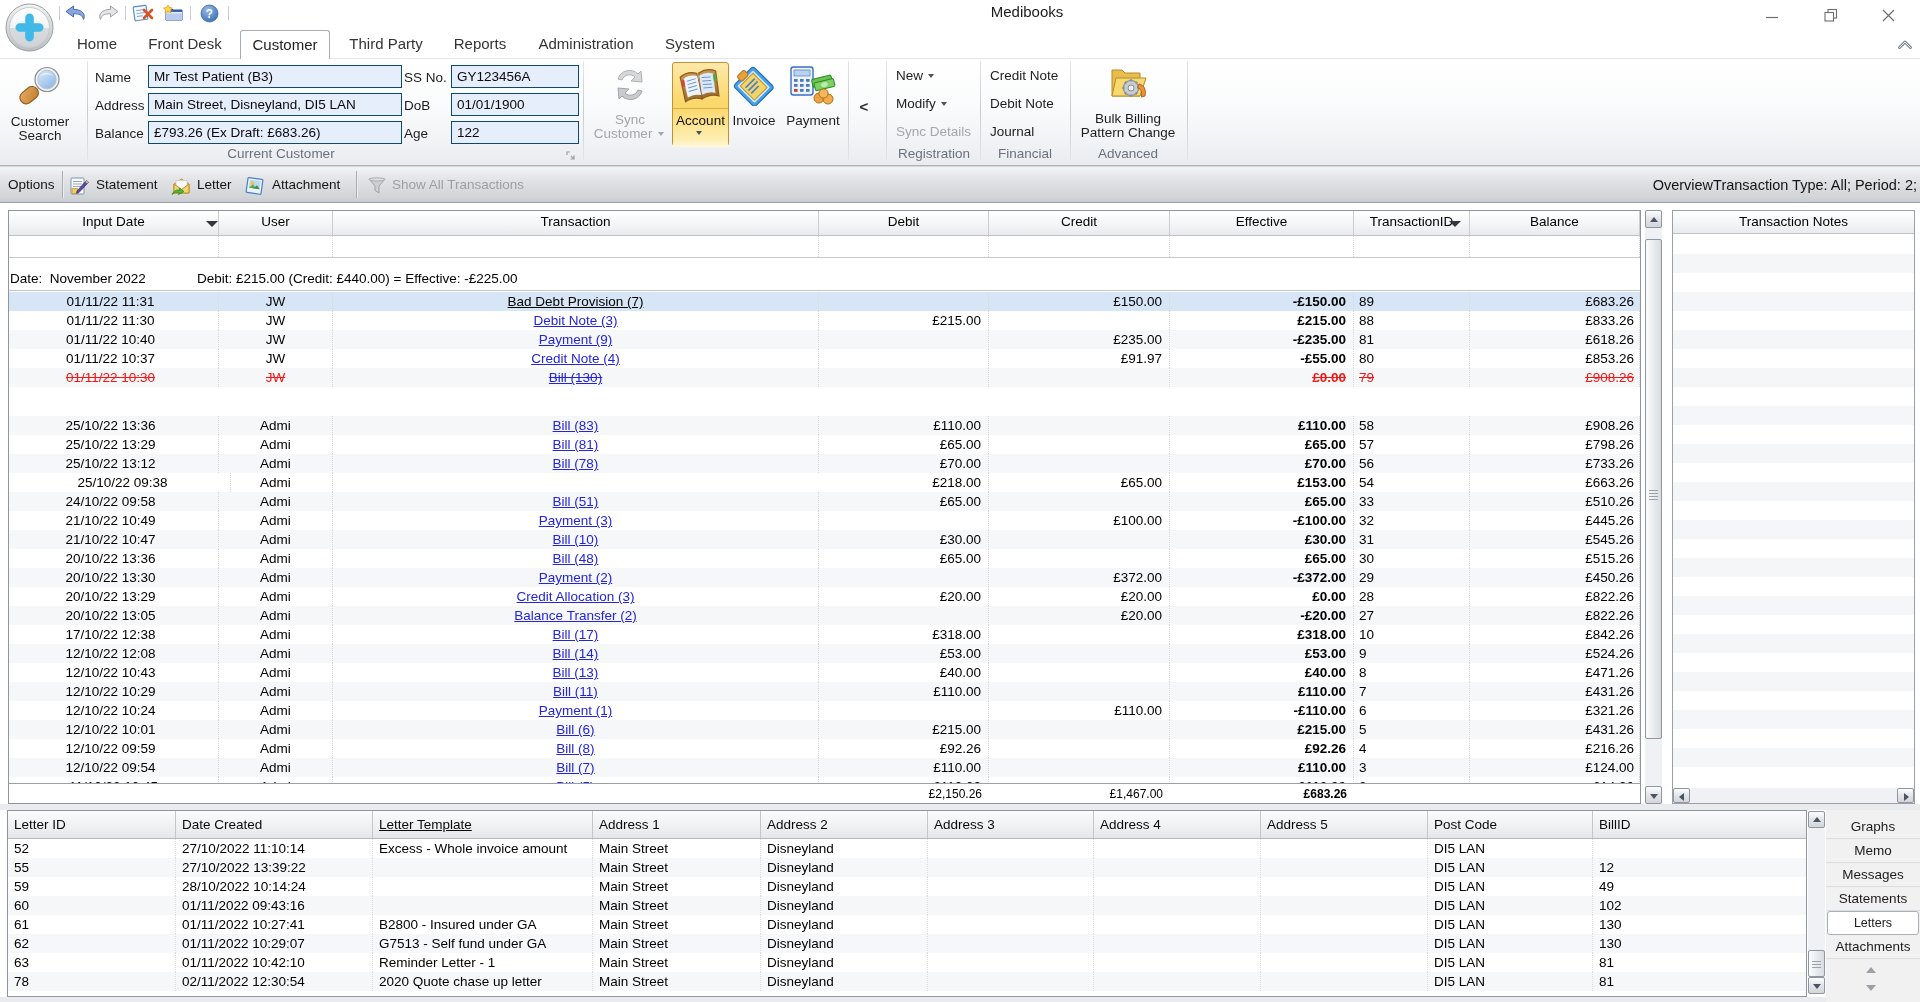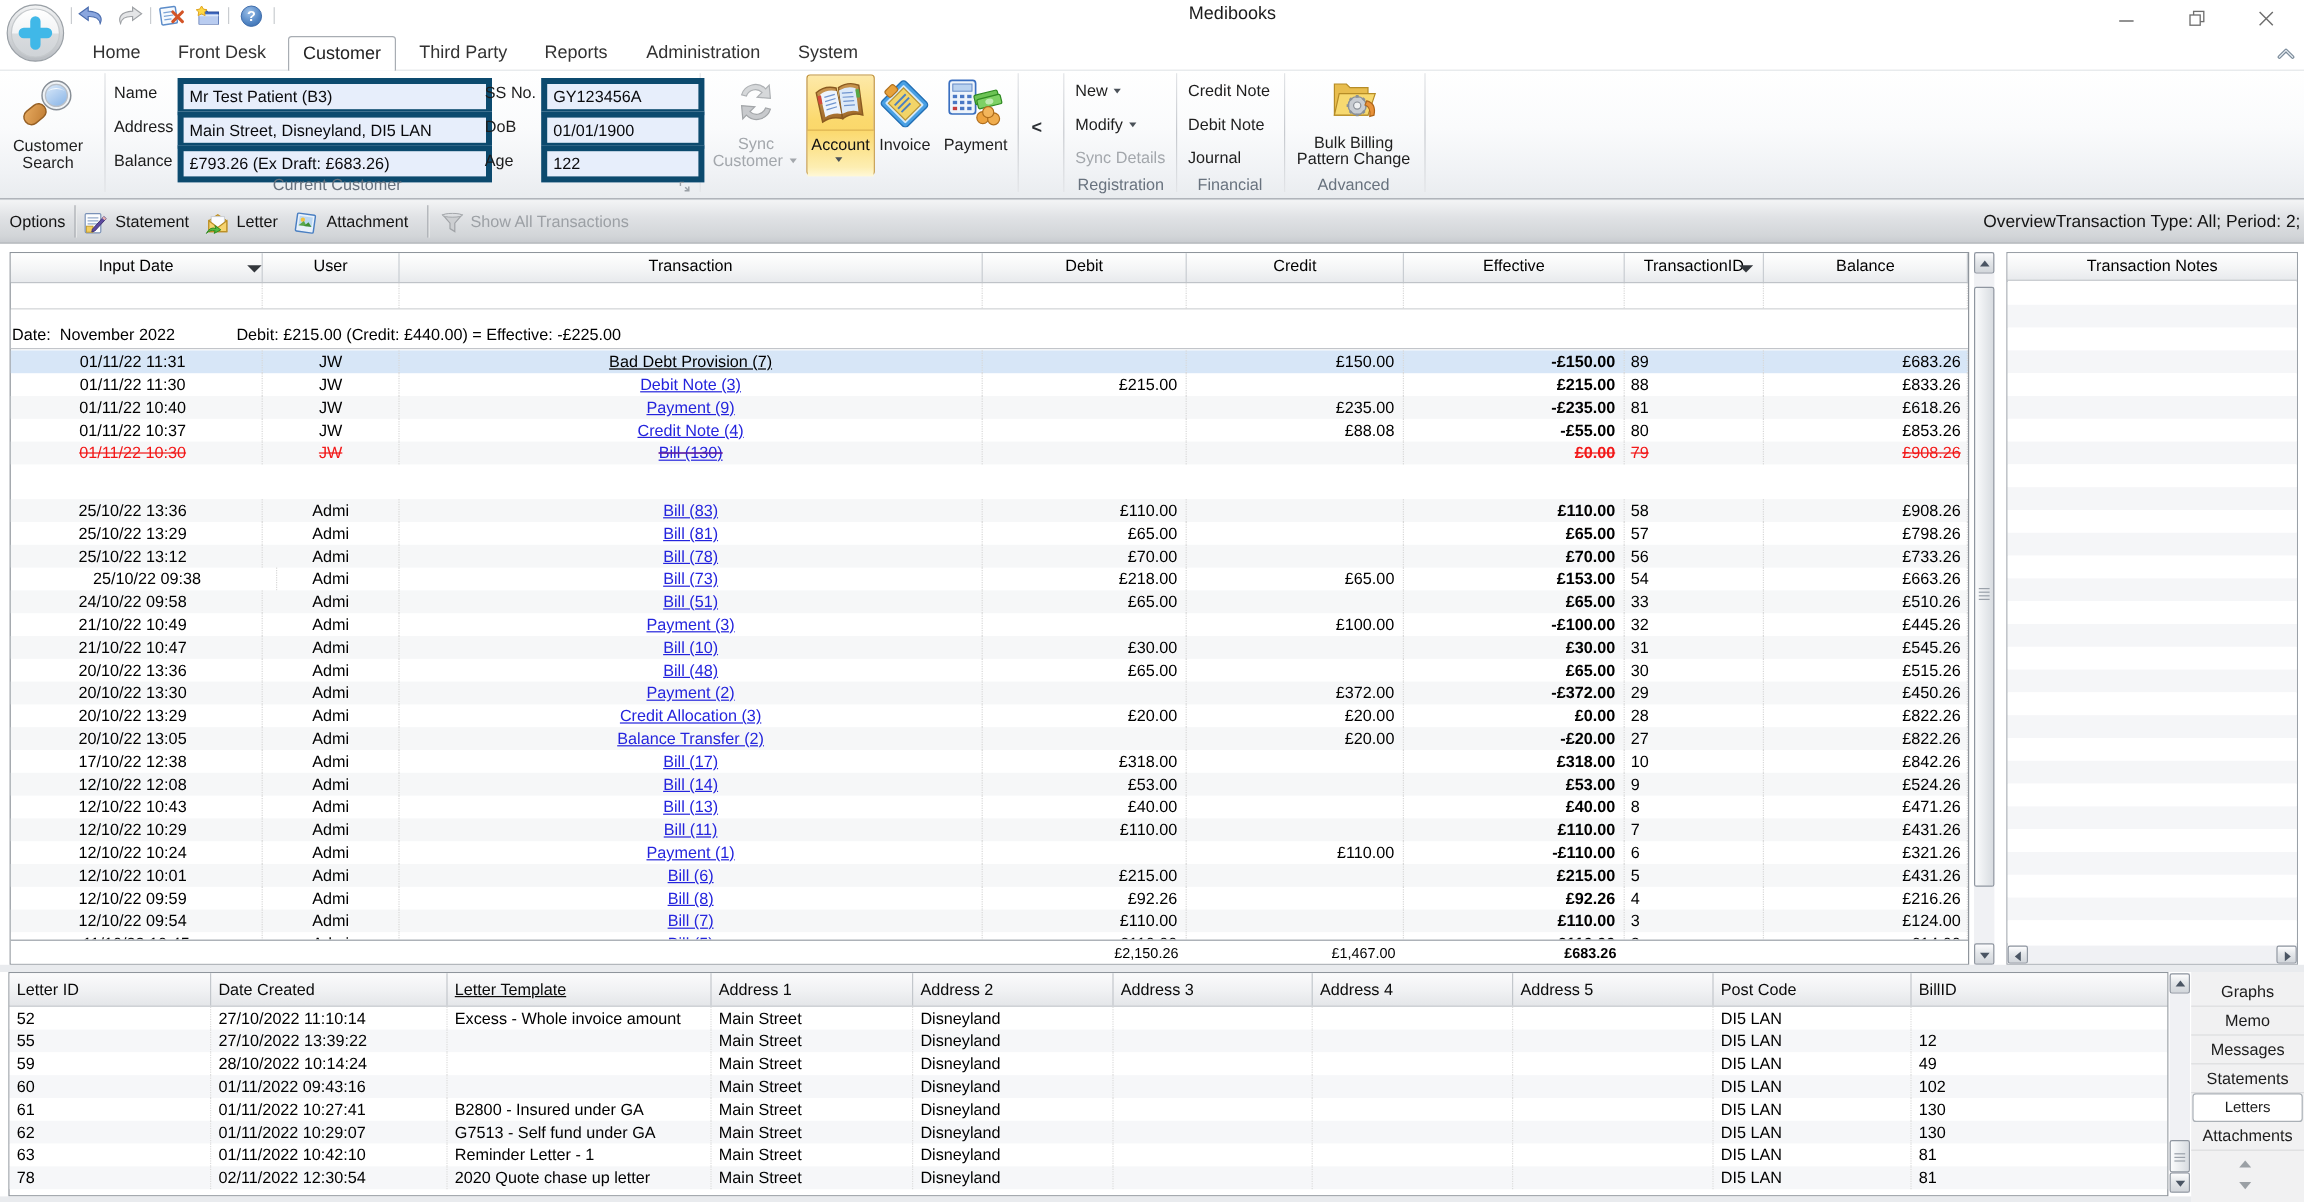--- a/index.html
+++ b/index.html
@@ -11,21 +11,21 @@
 .qsep{top:6px;width:1px;height:14px;background:#c9ccd0;}
 #tabrow{left:0;top:27px;width:1920px;height:31px;background:#fff;}
 .tab{top:35px;height:22px;font-size:15px;color:#333;white-space:nowrap;text-align:center;}
 #seltab{left:240px;top:30px;width:88px;height:28px;background:#fff;border:1px solid #a8adb3;border-bottom:none;
  border-radius:3px 3px 0 0;z-index:5;text-align:center;line-height:27px;font-size:15px;color:#222;}
 
 #ribbon{left:0;top:58px;width:1920px;height:108px;background:linear-gradient(#ffffff,#fafbfc 45%,#f0f2f5 80%,#e9ecef);
  border-top:1px solid #e3e6e9;border-bottom:1px solid #b0b4ba;box-shadow:0 1px 0 #d4d7db;box-sizing:border-box;}
 .rsep{top:4px;width:1px;height:99px;background:linear-gradient(#e3e5e8,#c7cacf 50%,#e3e5e8);}
 .rlabel{font-size:13.5px;color:#1c1c1c;}
-.rfield{height:21px;background:#e7eefb;border:5px solid #0c4a6e;font-size:13.5px;color:#09090c;
+.rfield{height:21px;background:#e7eefb;border:1px solid #0c4a6e;font-size:13.5px;color:#09090c;
  line-height:21px;padding-left:5px;}
 .rgrouplbl{top:146px;font-size:13.5px;color:#68727e;text-align:center;}
 .rbtnlbl{font-size:13.5px;color:#1e1e1e;text-align:center;}
 .gray{color:#a3a7ac;}
 .dn{width:0;height:0;border-left:3.5px solid transparent;border-right:3.5px solid transparent;border-top:4px solid #4a5158;}
 
 #toolbar{left:0;top:167px;width:1920px;height:36px;background:linear-gradient(#f3f4f5,#e0e2e5 40%,#d2d5d8 85%,#c9ccd0);
  border-bottom:1px solid #9ea2a7;box-sizing:border-box;}
 .tbsep{top:171px;width:1px;height:27px;background:#aaadb2;box-shadow:1px 0 0 #eceded;}
 .tbtxt{top:177px;font-size:13.5px;color:#141414;}
@@ -382,21 +382,21 @@
 <div class="abs cell" style="left:980px;width:181px;text-align:right;padding-right:7px;"><span style="white-space:nowrap;">£235.00</span></div>
 <div class="abs cell" style="left:1161px;width:184px;text-align:right;padding-right:7px;"><span style="white-space:nowrap;"><b>-£235.00</b></span></div>
 <div class="abs cell" style="left:1345px;width:116px;text-align:left;padding-left:5px;"><span style="white-space:nowrap;">81</span></div>
 <div class="abs cell" style="left:1461px;width:170px;text-align:right;padding-right:5px;"><span style="white-space:nowrap;">£618.26</span></div>
 </div>
 <div class="abs row" style="top:138px;">
 <div class="abs cell" style="left:0px;width:210px;text-align:center;padding-right:6px;"><span style="white-space:nowrap;">01/11/22 10:37</span></div>
 <div class="abs cell" style="left:210px;width:114px;text-align:center;"><span style="white-space:nowrap;">JW</span></div>
 <div class="abs cell" style="left:324px;width:486px;text-align:center;"><span style="white-space:nowrap;"><a class="lnk">Credit Note (4)</a></span></div>
 <div class="abs cell" style="left:810px;width:170px;text-align:right;padding-right:7px;"><span style="white-space:nowrap;"></span></div>
-<div class="abs cell" style="left:980px;width:181px;text-align:right;padding-right:7px;"><span style="white-space:nowrap;">£88.08</span></div>
+<div class="abs cell" style="left:980px;width:181px;text-align:right;padding-right:7px;"><span style="white-space:nowrap;">£91.97</span></div>
 <div class="abs cell" style="left:1161px;width:184px;text-align:right;padding-right:7px;"><span style="white-space:nowrap;"><b>-£55.00</b></span></div>
 <div class="abs cell" style="left:1345px;width:116px;text-align:left;padding-left:5px;"><span style="white-space:nowrap;">80</span></div>
 <div class="abs cell" style="left:1461px;width:170px;text-align:right;padding-right:5px;"><span style="white-space:nowrap;">£853.26</span></div>
 </div>
 <div class="abs row" style="top:157px;background:#f6f7f8;">
 <div class="abs cell" style="left:0px;width:210px;text-align:center;padding-right:6px;"><span class="strike" style="white-space:nowrap;">01/11/22 10:30</span></div>
 <div class="abs cell" style="left:210px;width:114px;text-align:center;"><span class="strike" style="white-space:nowrap;">JW</span></div>
 <div class="abs cell" style="left:324px;width:486px;text-align:center;"><span class="strike" style="white-space:nowrap;"><a class="lnk">Bill (130)</a></span></div>
 <div class="abs cell" style="left:810px;width:170px;text-align:right;padding-right:7px;"><span class="strike" style="white-space:nowrap;"></span></div>
 <div class="abs cell" style="left:980px;width:181px;text-align:right;padding-right:7px;"><span class="strike" style="white-space:nowrap;"></span></div>
@@ -430,21 +430,20 @@
 <div class="abs cell" style="left:324px;width:486px;text-align:center;"><span style="white-space:nowrap;"><a class="lnk">Bill (78)</a></span></div>
 <div class="abs cell" style="left:810px;width:170px;text-align:right;padding-right:7px;"><span style="white-space:nowrap;">£70.00</span></div>
 <div class="abs cell" style="left:980px;width:181px;text-align:right;padding-right:7px;"><span style="white-space:nowrap;"></span></div>
 <div class="abs cell" style="left:1161px;width:184px;text-align:right;padding-right:7px;"><span style="white-space:nowrap;"><b>£70.00</b></span></div>
 <div class="abs cell" style="left:1345px;width:116px;text-align:left;padding-left:5px;"><span style="white-space:nowrap;">56</span></div>
 <div class="abs cell" style="left:1461px;width:170px;text-align:right;padding-right:5px;"><span style="white-space:nowrap;">£733.26</span></div>
 </div>
 <div class="abs row" style="top:262px;">
 <div class="abs cell" style="left:12px;width:210px;text-align:center;padding-right:6px;"><span style="white-space:nowrap;">25/10/22 09:38</span></div>
 <div class="abs cell" style="left:210px;width:114px;text-align:center;"><span style="white-space:nowrap;">Admi</span></div>
-<div class="abs cell" style="left:324px;width:486px;text-align:center;"><span style="white-space:nowrap;"><a class="lnk">Bill (73)</a></span></div>
 <div class="abs cell" style="left:810px;width:170px;text-align:right;padding-right:7px;"><span style="white-space:nowrap;">£218.00</span></div>
 <div class="abs cell" style="left:980px;width:181px;text-align:right;padding-right:7px;"><span style="white-space:nowrap;">£65.00</span></div>
 <div class="abs cell" style="left:1161px;width:184px;text-align:right;padding-right:7px;"><span style="white-space:nowrap;"><b>£153.00</b></span></div>
 <div class="abs cell" style="left:1345px;width:116px;text-align:left;padding-left:5px;"><span style="white-space:nowrap;">54</span></div>
 <div class="abs cell" style="left:1461px;width:170px;text-align:right;padding-right:5px;"><span style="white-space:nowrap;">£663.26</span></div>
 </div>
 <div class="abs row" style="top:281px;background:#f6f7f8;">
 <div class="abs cell" style="left:0px;width:210px;text-align:center;padding-right:6px;"><span style="white-space:nowrap;">24/10/22 09:58</span></div>
 <div class="abs cell" style="left:210px;width:114px;text-align:center;"><span style="white-space:nowrap;">Admi</span></div>
 <div class="abs cell" style="left:324px;width:486px;text-align:center;"><span style="white-space:nowrap;"><a class="lnk">Bill (51)</a></span></div>

